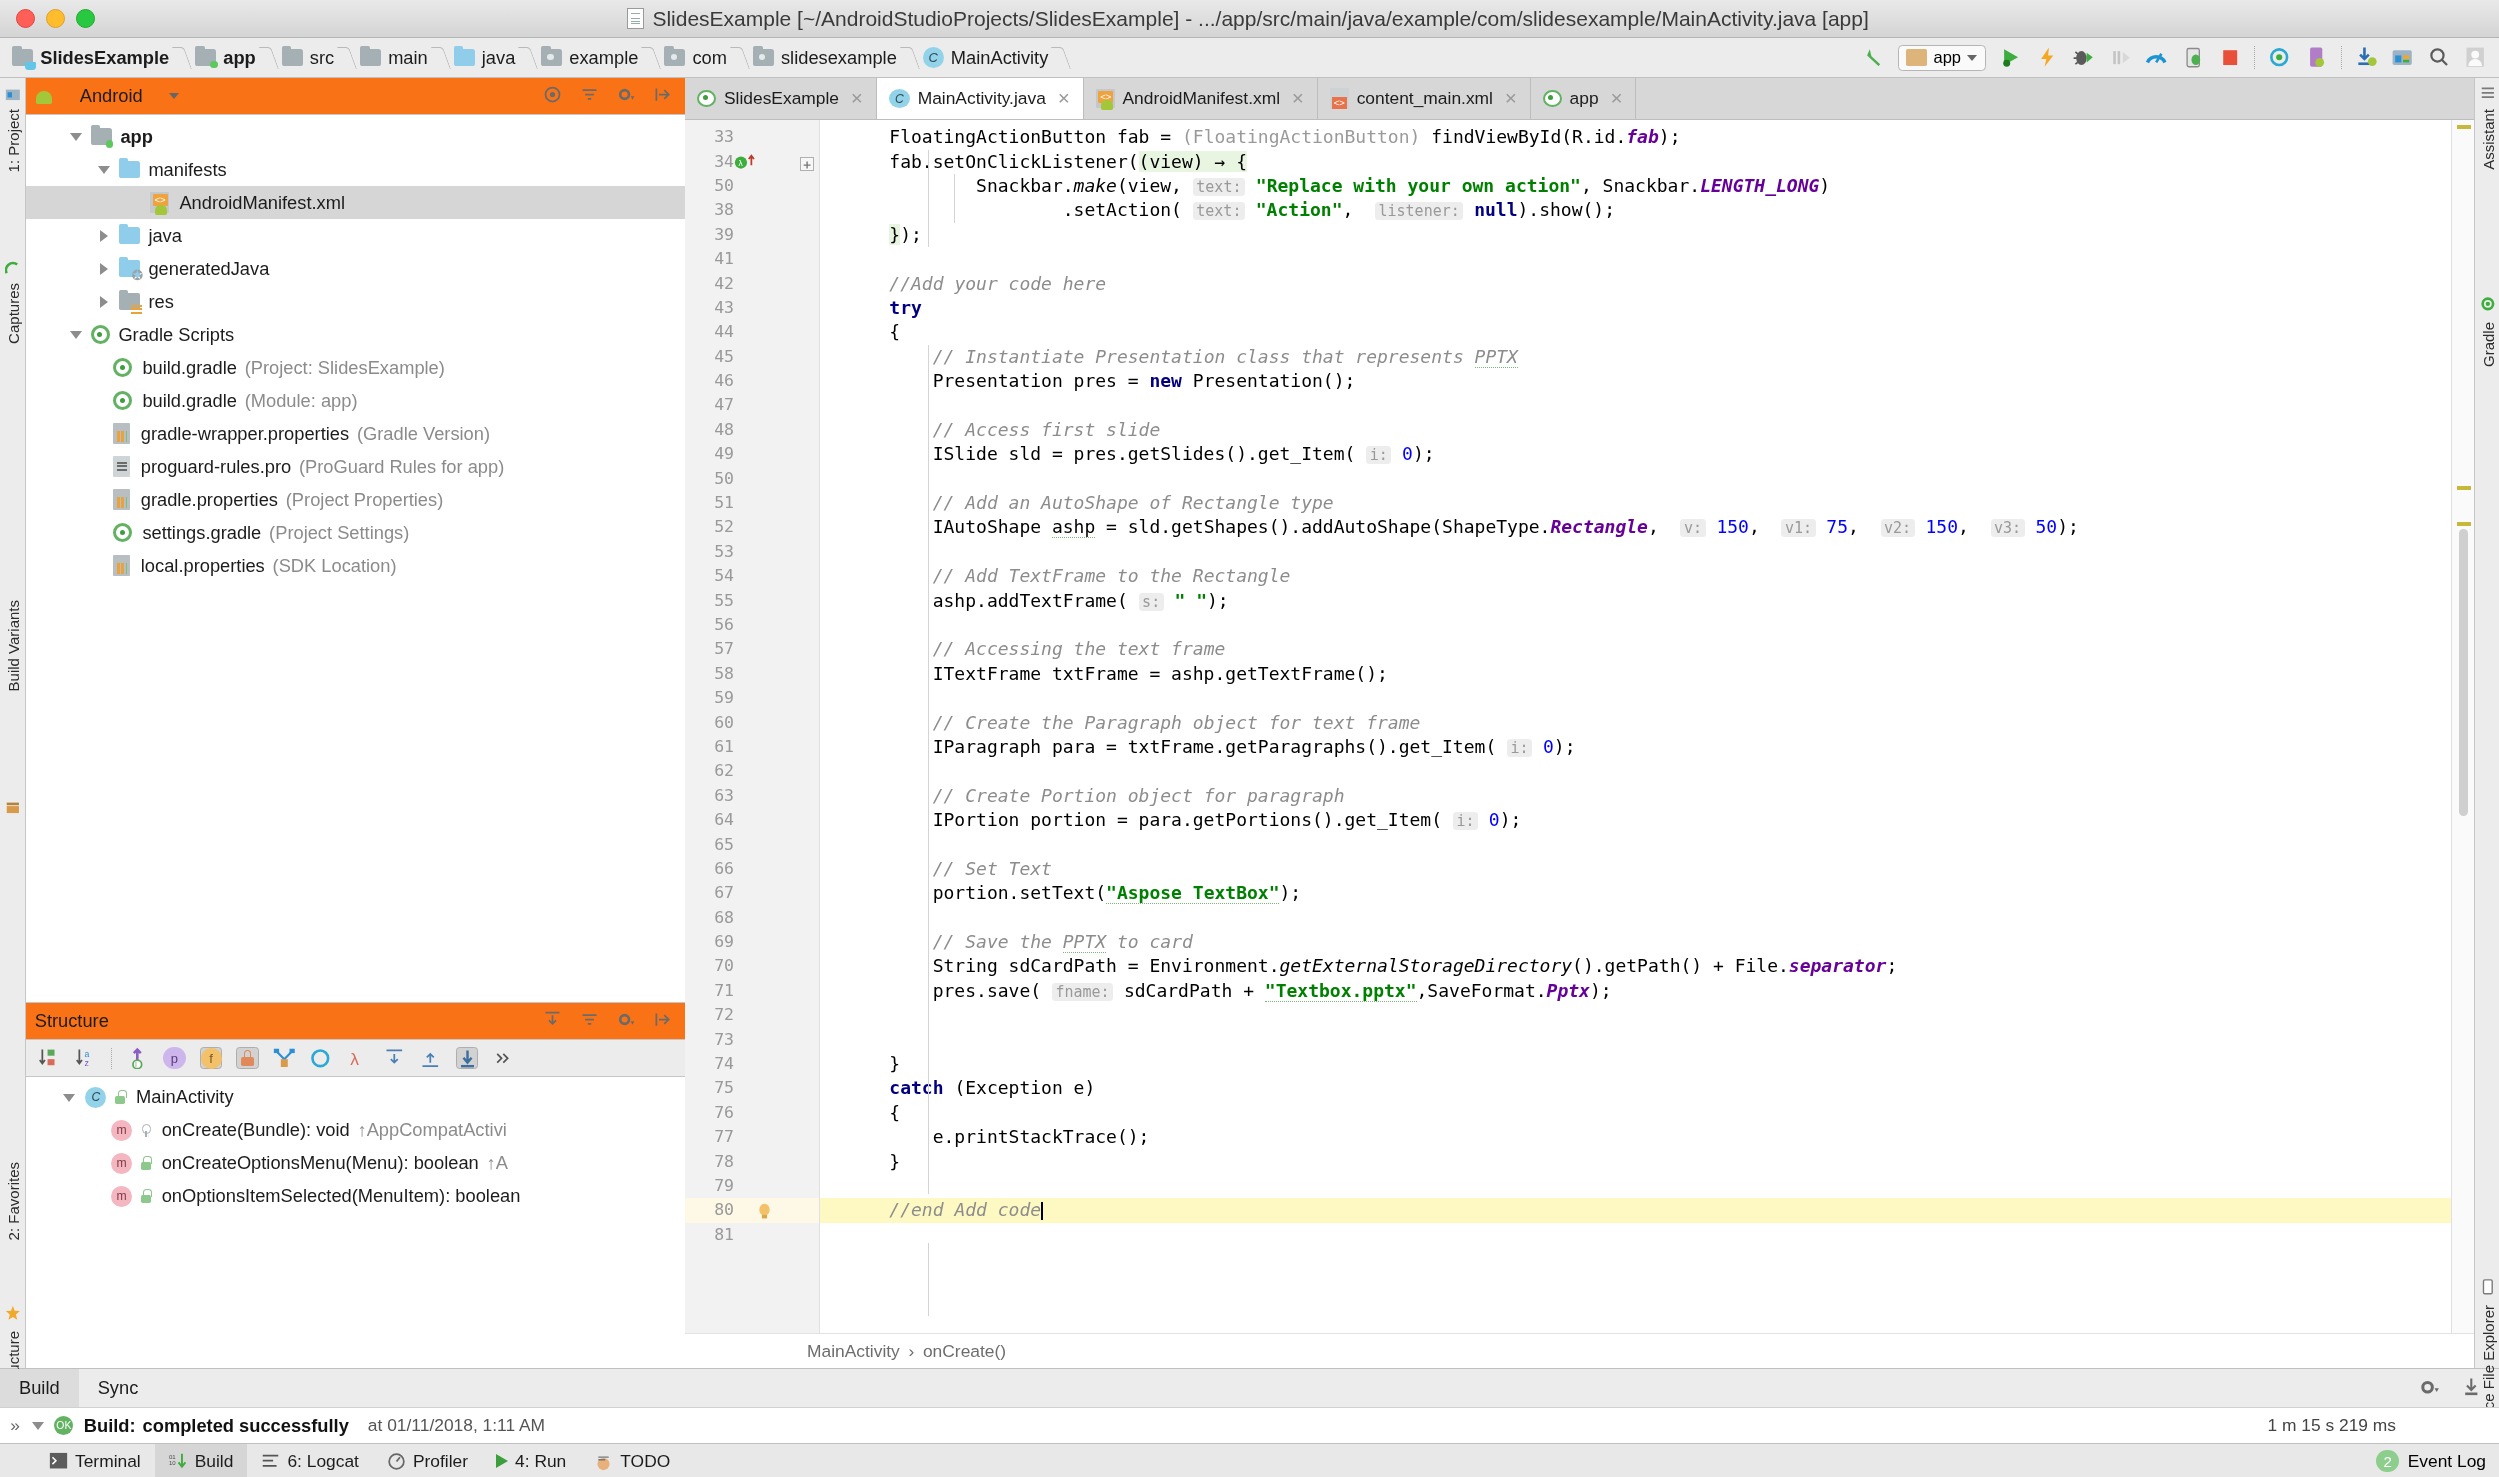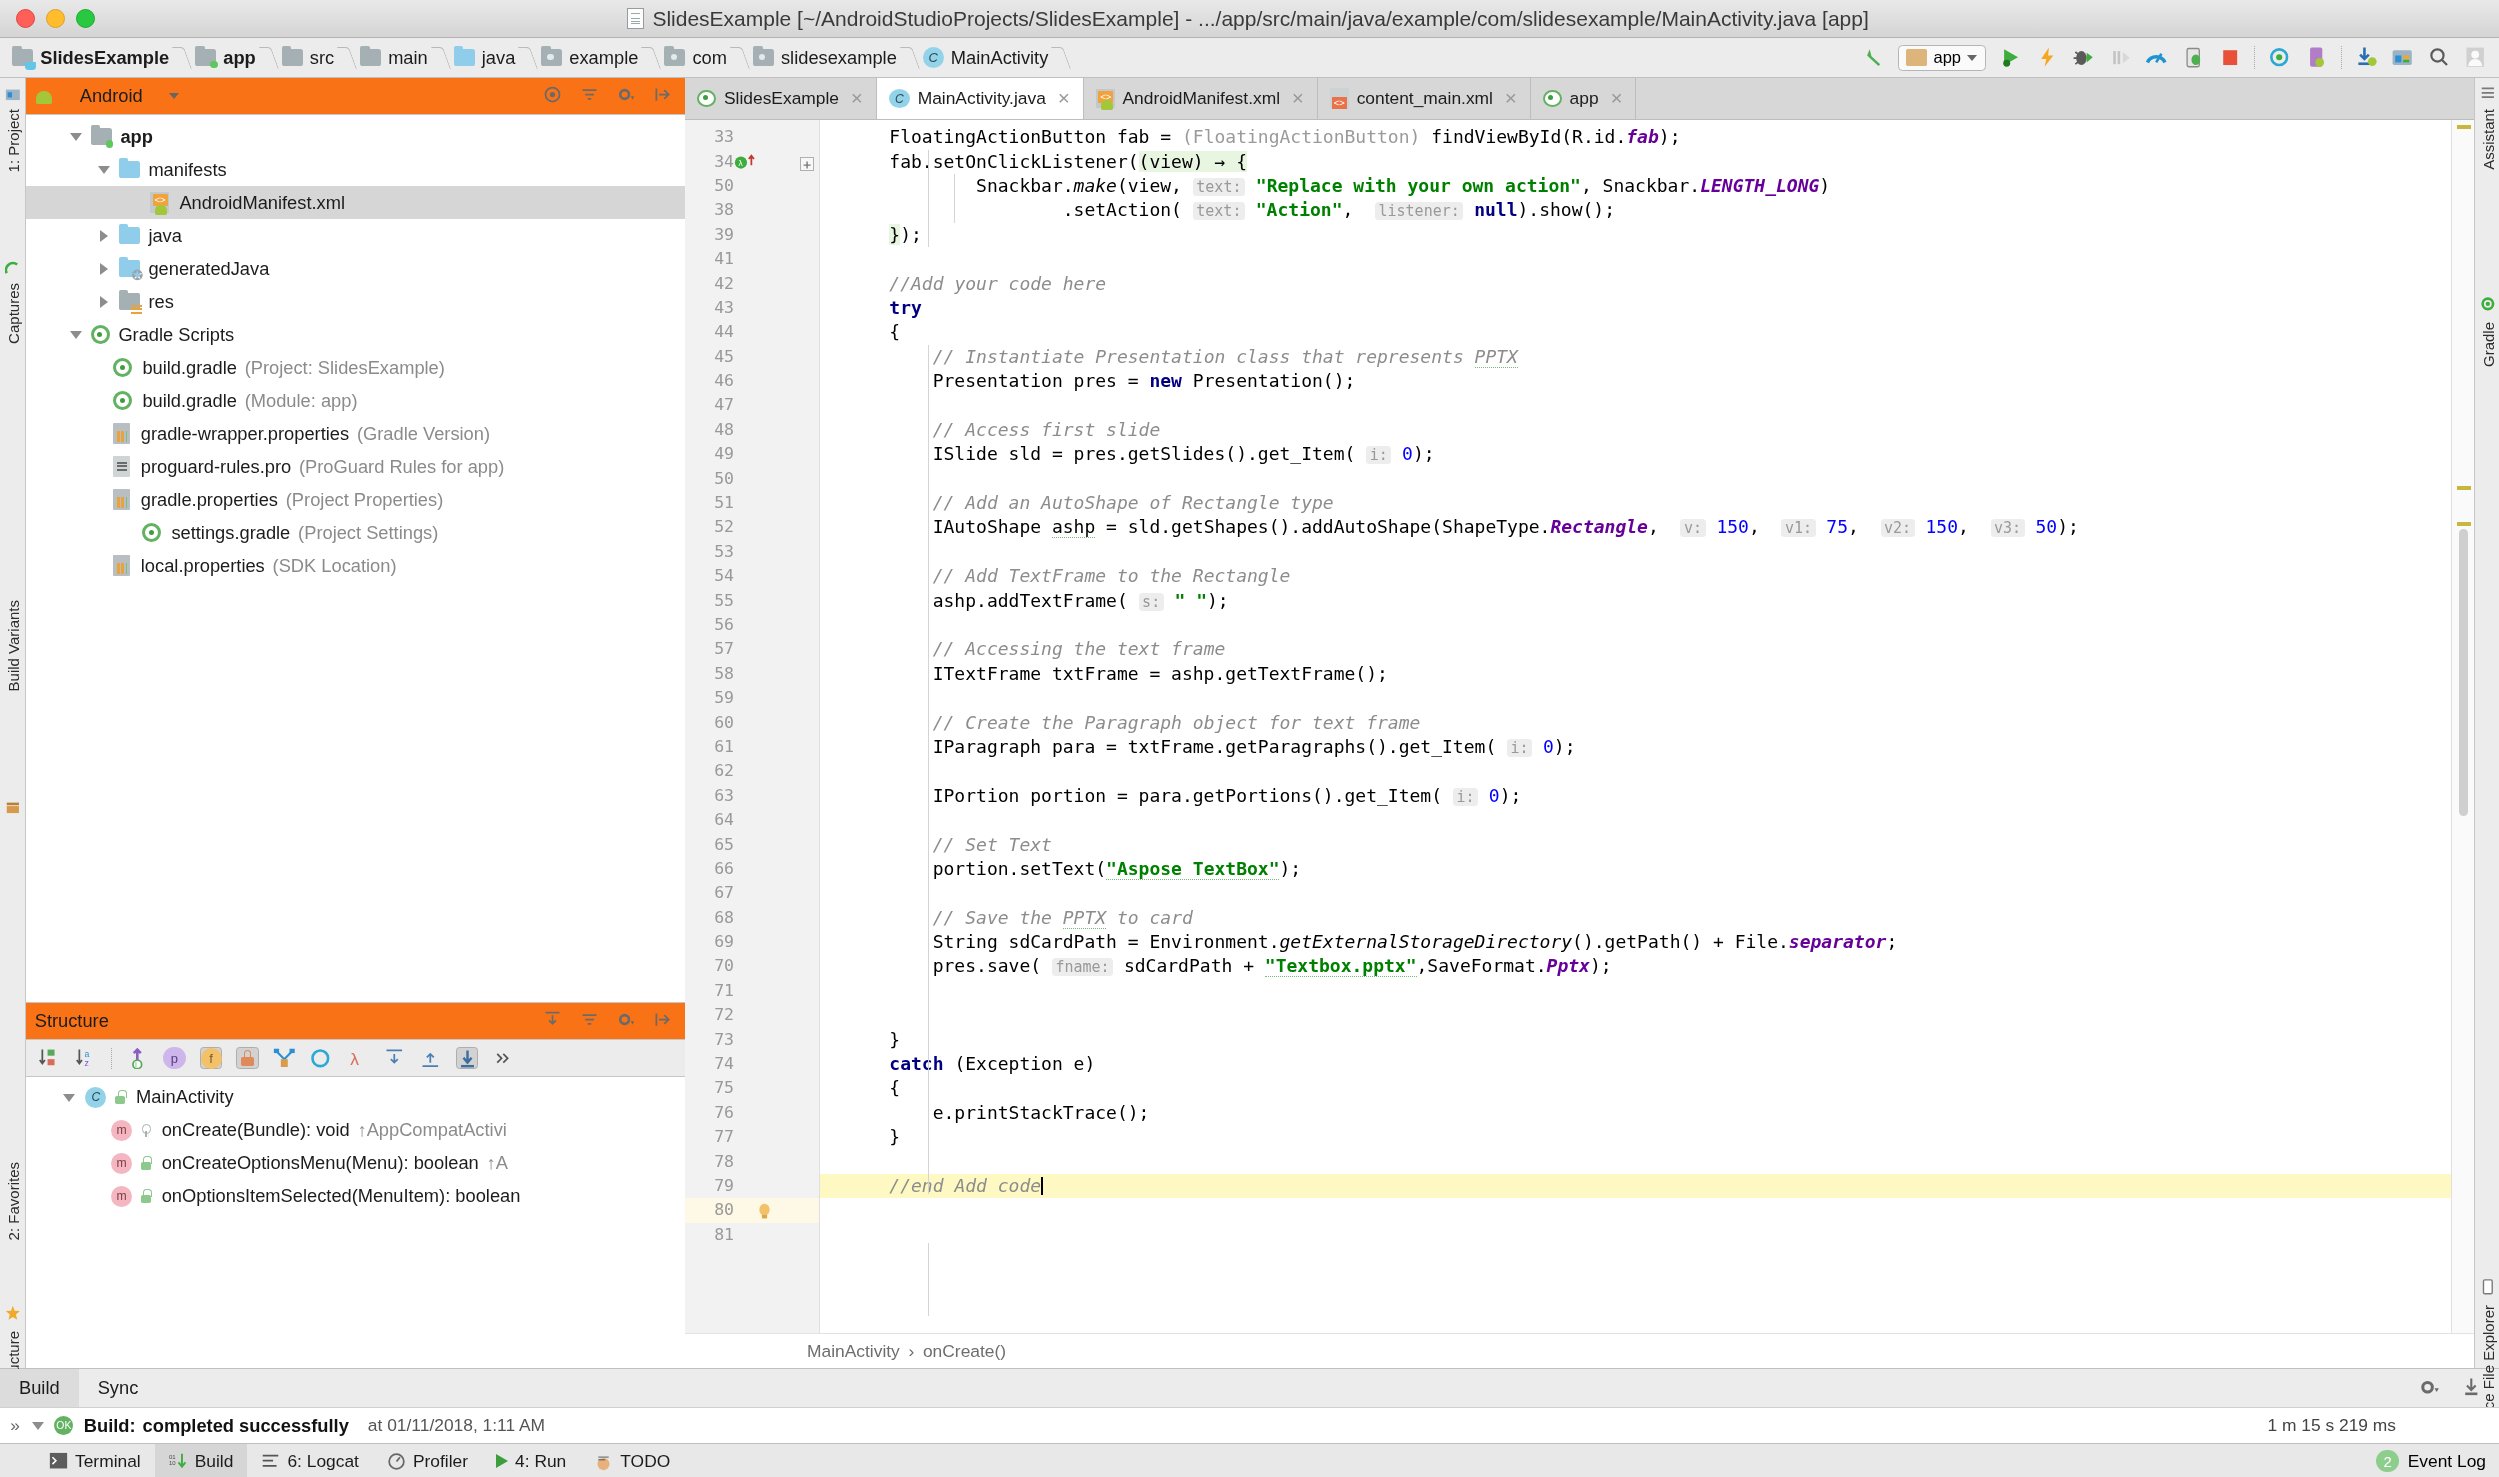--- a/index.html
+++ b/index.html
@@ -584,21 +584,21 @@
           <span>proguard-rules.pro</span>
           <span class="dim" style="margin-left:7.8px">(ProGuard Rules for app)</span>
         </div>
 
         <div class="trow" style="padding-left:87px">
           <span class="props-ico" style="margin-right:10.4px"></span>
           <span>gradle.properties</span>
           <span class="dim" style="margin-left:7.8px">(Project Properties)</span>
         </div>
 
-        <div class="trow" style="padding-left:116px">
+        <div class="trow" style="padding-left:87px">
           <span class="gradle-ico" style="margin-right:10.4px"></span>
           <span>settings.gradle</span>
           <span class="dim" style="margin-left:7.8px">(Project Settings)</span>
         </div>
 
         <div class="trow" style="padding-left:87px">
           <span class="props-ico" style="margin-right:10.4px"></span>
           <span>local.properties</span>
           <span class="dim" style="margin-left:7.8px">(SDK Location)</span>
         </div>
@@ -849,20 +849,21 @@
             <div class="cline">&nbsp;</div>
             <div class="cline">        <span class="cm">// Add TextFrame to the Rectangle</span></div>
             <div class="cline">        ashp.addTextFrame( <span class="hint">s:</span> <span class="str">" "</span>);</div>
             <div class="cline">&nbsp;</div>
             <div class="cline">        <span class="cm">// Accessing the text frame</span></div>
             <div class="cline">        ITextFrame txtFrame = ashp.getTextFrame();</div>
             <div class="cline">&nbsp;</div>
             <div class="cline">        <span class="cm">// Create the Paragraph object for text frame</span></div>
             <div class="cline">        IParagraph para = txtFrame.getParagraphs().get_Item( <span class="hint">i:</span> <span class="num">0</span>);</div>
             <div class="cline">&nbsp;</div>
+            <div class="cline">        <span class="cm">// Create Portion object for paragraph</span></div>
             <div class="cline">        IPortion portion = para.getPortions().get_Item( <span class="hint">i:</span> <span class="num">0</span>);</div>
             <div class="cline">&nbsp;</div>
             <div class="cline">        <span class="cm">// Set Text</span></div>
             <div class="cline">        portion.setText(<span class="str typo">"Aspose TextBox"</span>);</div>
             <div class="cline">&nbsp;</div>
             <div class="cline">        <span class="cm">// Save the <span class="typo">PPTX</span> to card</span></div>
             <div class="cline">        String sdCardPath = Environment.<span style="font-style:italic">getExternalStorageDirectory</span>().getPath() + File.<span class="stat">separator</span>;</div>
             <div class="cline">        pres.save( <span class="hint">fname:</span> sdCardPath + <span class="str typo">"Textbox.pptx"</span>,SaveFormat.<span class="stat">Pptx</span>);</div>
             <div class="cline">&nbsp;</div>
             <div class="cline">&nbsp;</div>

